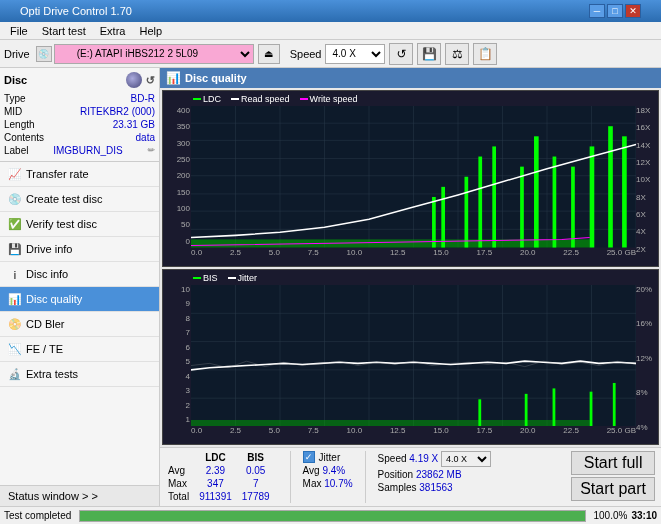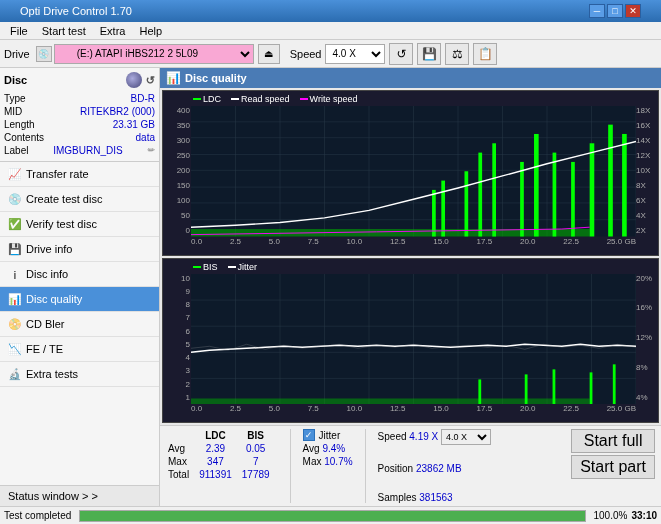--- a/index.html
+++ b/index.html
@@ -212,21 +212,21 @@
       justify-content: space-between;
       font-size: 8px;
       color: #aaa;
       width: 25px;
       text-align: right;
     }
     .y-axis-labels-right {
       position: absolute;
       right: 2px;
       top: 15px;
-      bottom: 20px;
+      bottom: 12px;
       display: flex;
       flex-direction: column;
       justify-content: space-between;
       font-size: 8px;
       color: #aaa;
       width: 20px;
       text-align: left;
     }
     .x-axis-labels {
       position: absolute;
@@ -635,21 +635,21 @@
         <div>
           Avg <span style="color:#0000cc;">9.4%</span>
         </div>
         <div>
           Max <span style="color:#0000cc;text-align:center;">10.7%</span>
         </div>
       </div>
 
       <div class="stats-divider"></div>
 
-      <div style="display:flex;flex-direction:column;gap:18px;font-size:10px;">
+      <div style="display:flex;flex-direction:column;gap:2px;font-size:10px;">
         <div>
           Speed <span style="color:#0000cc;">4.19 X</span>
           <select style="height:16px;font-size:9px;width:50px;border:1px solid #aaa;">
             <option>4.0 X</option>
           </select>
         </div>
         <div>
           Position <span style="color:#0000cc;">23862 MB</span>
         </div>
         <div>

